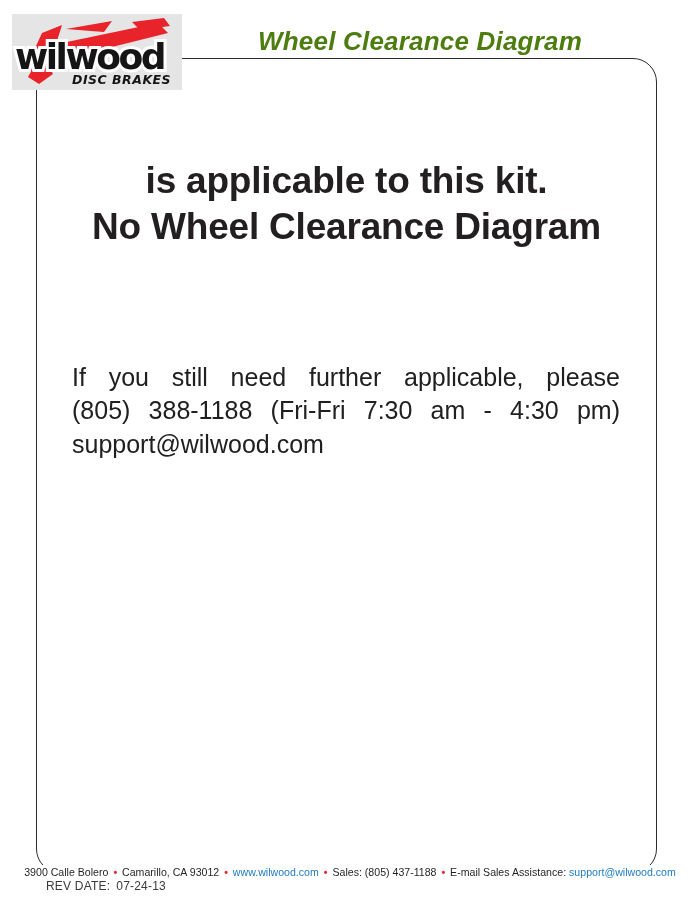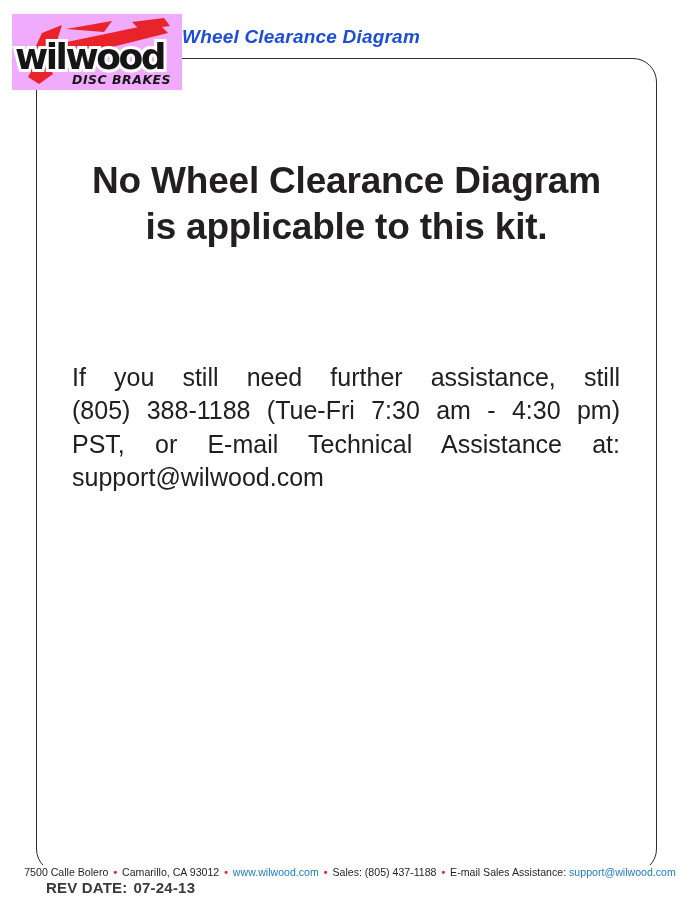--- a/index.html
+++ b/index.html
@@ -16,31 +16,32 @@
     position: absolute;
     left: 36px; top: 58px;
     width: 621px; height: 815px;
     border: 1.6px solid #2d2d2d;
     border-radius: 24px;
     background: #ffffff;
   }
   .page-title {
     position: absolute;
     left: 182px; top: 26px; width: 476px;
-    font-size: 19px;
+    text-align: center;
+    font-size: 26px;
     font-weight: bold;
     font-style: italic;
-    color: #1d4ed8;
+    color: #4d7c0f;
     letter-spacing: 0.2px;
   }
   .logo-wrap {
     position: absolute;
     left: 12px; top: 14px;
     width: 170px; height: 76px;
-    background: #f0abfc;
+    background: #e5e5e5;
   }
   .main-heading {
     position: absolute;
     left: 36px; top: 158px; width: 621px;
     text-align: center;
     font-size: 37px;
     font-weight: bold;
     line-height: 46px;
     color: #231f20;
     letter-spacing: -0.2px;
@@ -63,24 +64,23 @@
     white-space: nowrap;
     font-size: 10.6px;
     line-height: 14px;
     color: #231f20;
   }
   .footer-bar .bullet { color: #e8232a; padding: 0 2px; font-weight: bold; }
   .footer-bar .link { color: #1f7cc4; text-decoration: none; }
   .rev-date {
     position: absolute;
     left: 46px; top: 879px;
-    font-size: 15px;
+    font-size: 12px;
     color: #3a3a3a;
     letter-spacing: 0.2px;
-    font-weight: bold;
   }
   .rev-date .val { margin-left: 6px; }
 </style>
 </head>
 <body>
 
 <div class="page">
 
   <div class="content-box"></div>
 
@@ -95,33 +95,32 @@
       <path d="M54 15 L100 7 L92 18 Z" fill="#e8232a"></path>
       <path d="M120 8 L152 4 L158 12 L128 16 Z" fill="#e8232a"></path>
 
       <text x="3" y="55" font-family="DejaVu Sans, sans-serif" font-size="36" font-weight="bold" letter-spacing="-2.5" paint-order="stroke" stroke="#ffffff" stroke-width="6" fill="#151515">wilwood</text>
 
       <text x="60" y="70" font-family="DejaVu Sans, sans-serif" font-size="12.5" font-weight="bold" font-style="italic" letter-spacing="0.5" fill="#151515">DISC BRAKES</text>
     </svg>
   </div>
 
   <div class="main-heading">
+    <div>is applicable to this kit.</div>
     <div>No Wheel Clearance Diagram</div>
-    <div>is applicable to this kit.</div>
   </div>
 
   <div class="body-text">
-    <div class="jline">If you still need further assistance, still</div>
-    <div class="jline">(805) 388-1188 (Tue-Fri 7:30 am - 4:30 pm)</div>
-    <div class="jline">PST, or E-mail Technical Assistance at:</div>
+    <div class="jline">If you still need further applicable, please</div>
+    <div class="jline">(805) 388-1188 (Fri-Fri 7:30 am - 4:30 pm)</div>
     <div class="lline">support@wilwood.com</div>
   </div>
 
   <div class="footer-bar">
-    <span>7500 Calle Bolero</span>
+    <span>3900 Calle Bolero</span>
     <span class="bullet">•</span>
     <span>Camarillo, CA 93012</span>
     <span class="bullet">•</span>
     <span class="link">www.wilwood.com</span>
     <span class="bullet">•</span>
     <span>Sales: (805) 437-1188</span>
     <span class="bullet">•</span>
     <span>E-mail Sales Assistance:</span>
     <span class="link">support@wilwood.com</span>
   </div>

